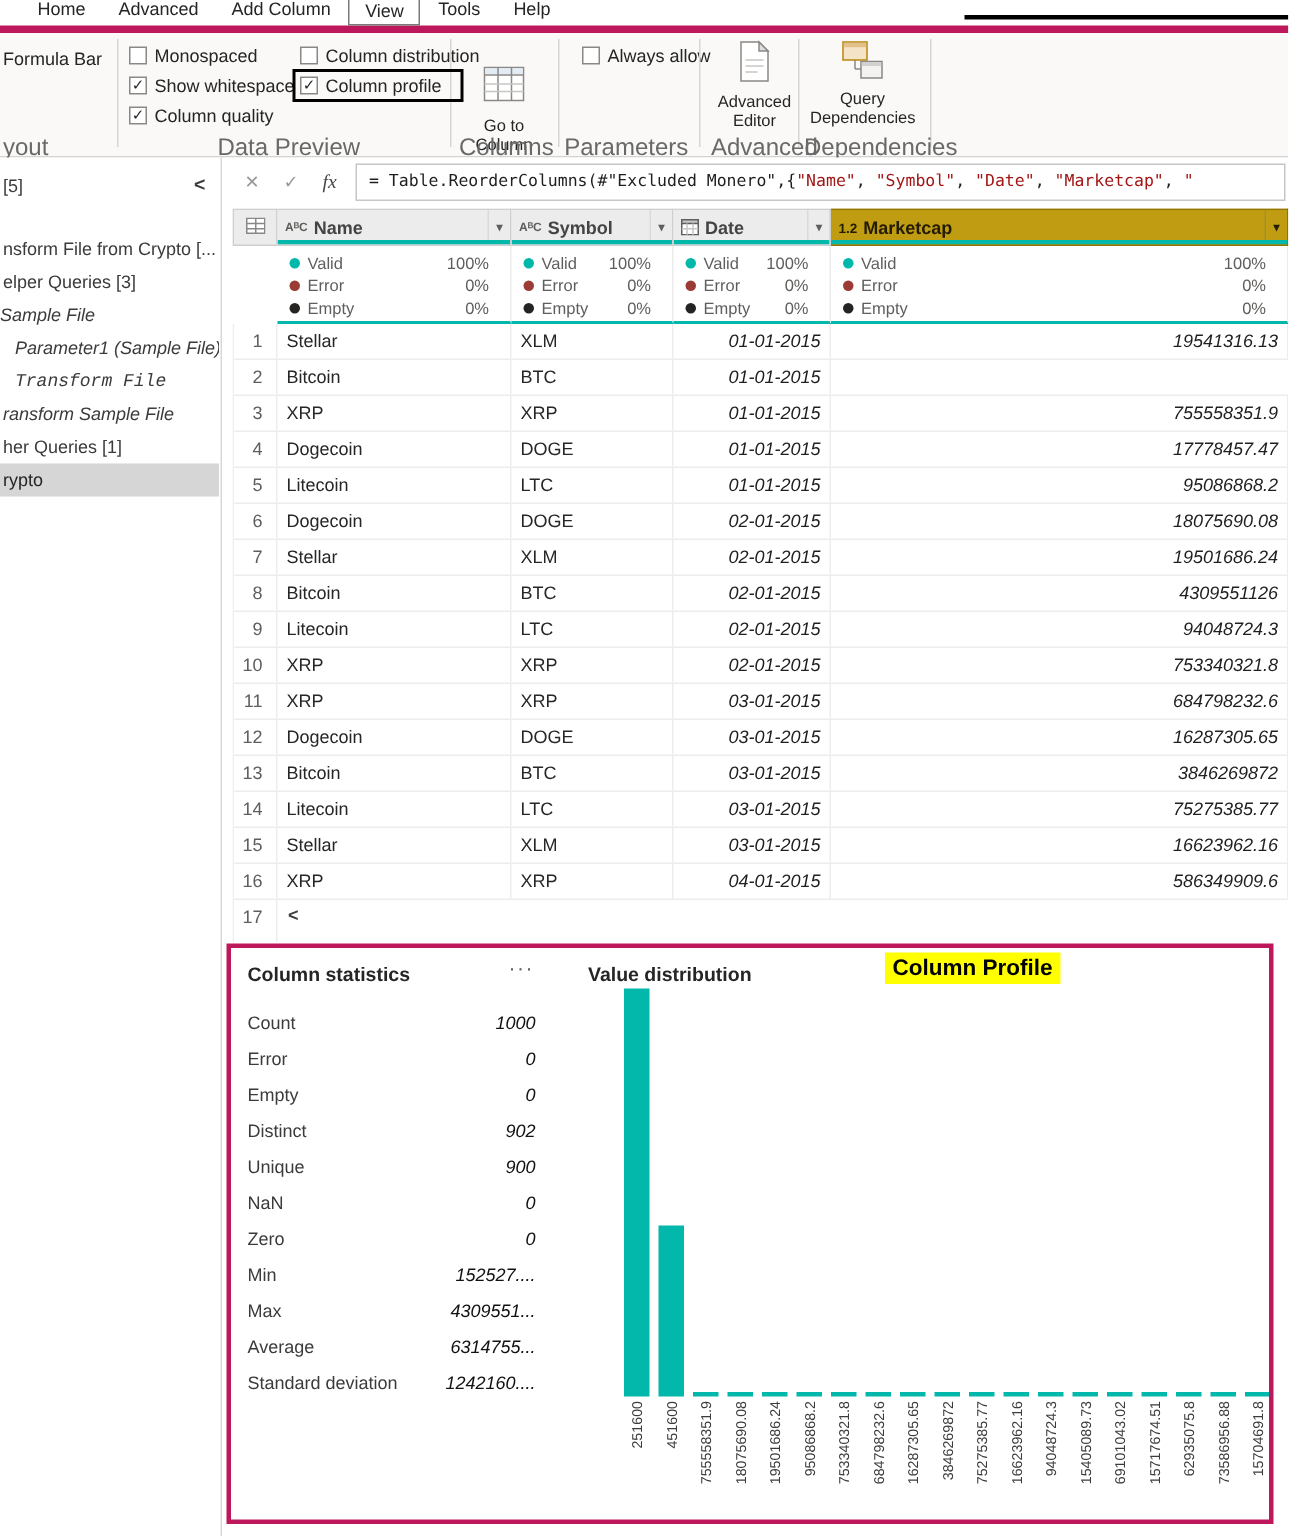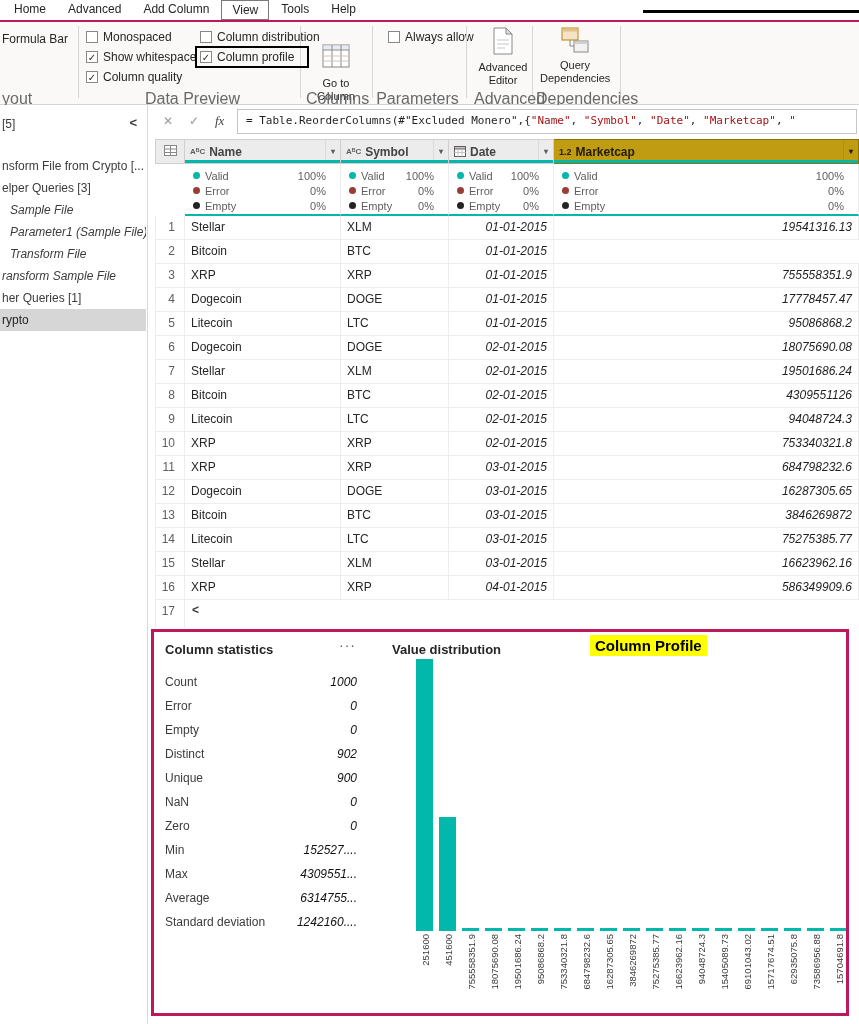--- a/index.html
+++ b/index.html
@@ -2,21 +2,21 @@
 <html><head>
 <meta charset="utf-8">
 <style>
   * { margin:0; padding:0; box-sizing:border-box; }
   html,body { width:859px; height:1024px; overflow:hidden; background:#fff;
     font-family:"Liberation Sans", sans-serif; }
   .stage { position:relative; width:859px; height:1024px; background:#fff; overflow:hidden; }
 
   
   .menubar { position:absolute; top:0; left:0; right:0; height:22px; background:#fff;
-    display:flex; align-items:flex-end; padding-left:4px; border-bottom:2px solid #be185d; }
+    display:flex; align-items:flex-end; padding-left:15px; border-bottom:5px solid #be185d; }
   .menu-tab { font-size:12px; color:#252525; padding:2px 10px; margin-right:2px; white-space:nowrap; }
   .menu-tab.selected { border:1px solid #7a7a7a; }
 
   .top-line { position:absolute; left:643px; top:10px; width:216px; height:3px; background:#000; }
 
   
   .ribbon { position:absolute; top:22px; left:0; right:0; height:83px; background:#faf9f8;
     border-bottom:1px solid #d5d3d1; }
   .cb { position:absolute; display:flex; gap:5px; align-items:center; font-size:12px;
     color:#252525; white-space:nowrap; cursor:default; }
@@ -207,23 +207,23 @@
   </div>
 
   <div class="ann-ribbon"></div>
 
   <div class="sidebar">
     <div class="sb-header">[5]</div>
     <div class="sb-collapse">&lt;</div>
     <div class="q-list">
         <div class="q-item">nsform File from Crypto [...</div>
         <div class="q-item">elper Queries [3]</div>
-        <div class="q-item italic" style="padding-left: 10px; font-style: italic;">Sample File</div>
+        <div class="q-item italic" style="padding-left: 0; font-style: italic;">Sample File</div>
         <div class="q-item italic" style="padding-left: 10px;">Parameter1 (Sample File)</div>
-        <div class="q-item italic" style="padding-left: 10px;">Transform File</div>
+        <div class="q-item italic" style="padding-left: 10px; font-family: Liberation Mono, monospace;">Transform File</div>
         <div class="q-item italic">ransform Sample File</div>
         <div class="q-item">her Queries [1]</div>
         <div class="q-item selected">rypto</div>
       </div>
   </div>
 
   <div class="fbar">
     <span class="f-ic" style="left:14px;">✕</span>
     <span class="f-ic" style="left:40px;">✓</span>
     <span class="f-fx">fx</span>

